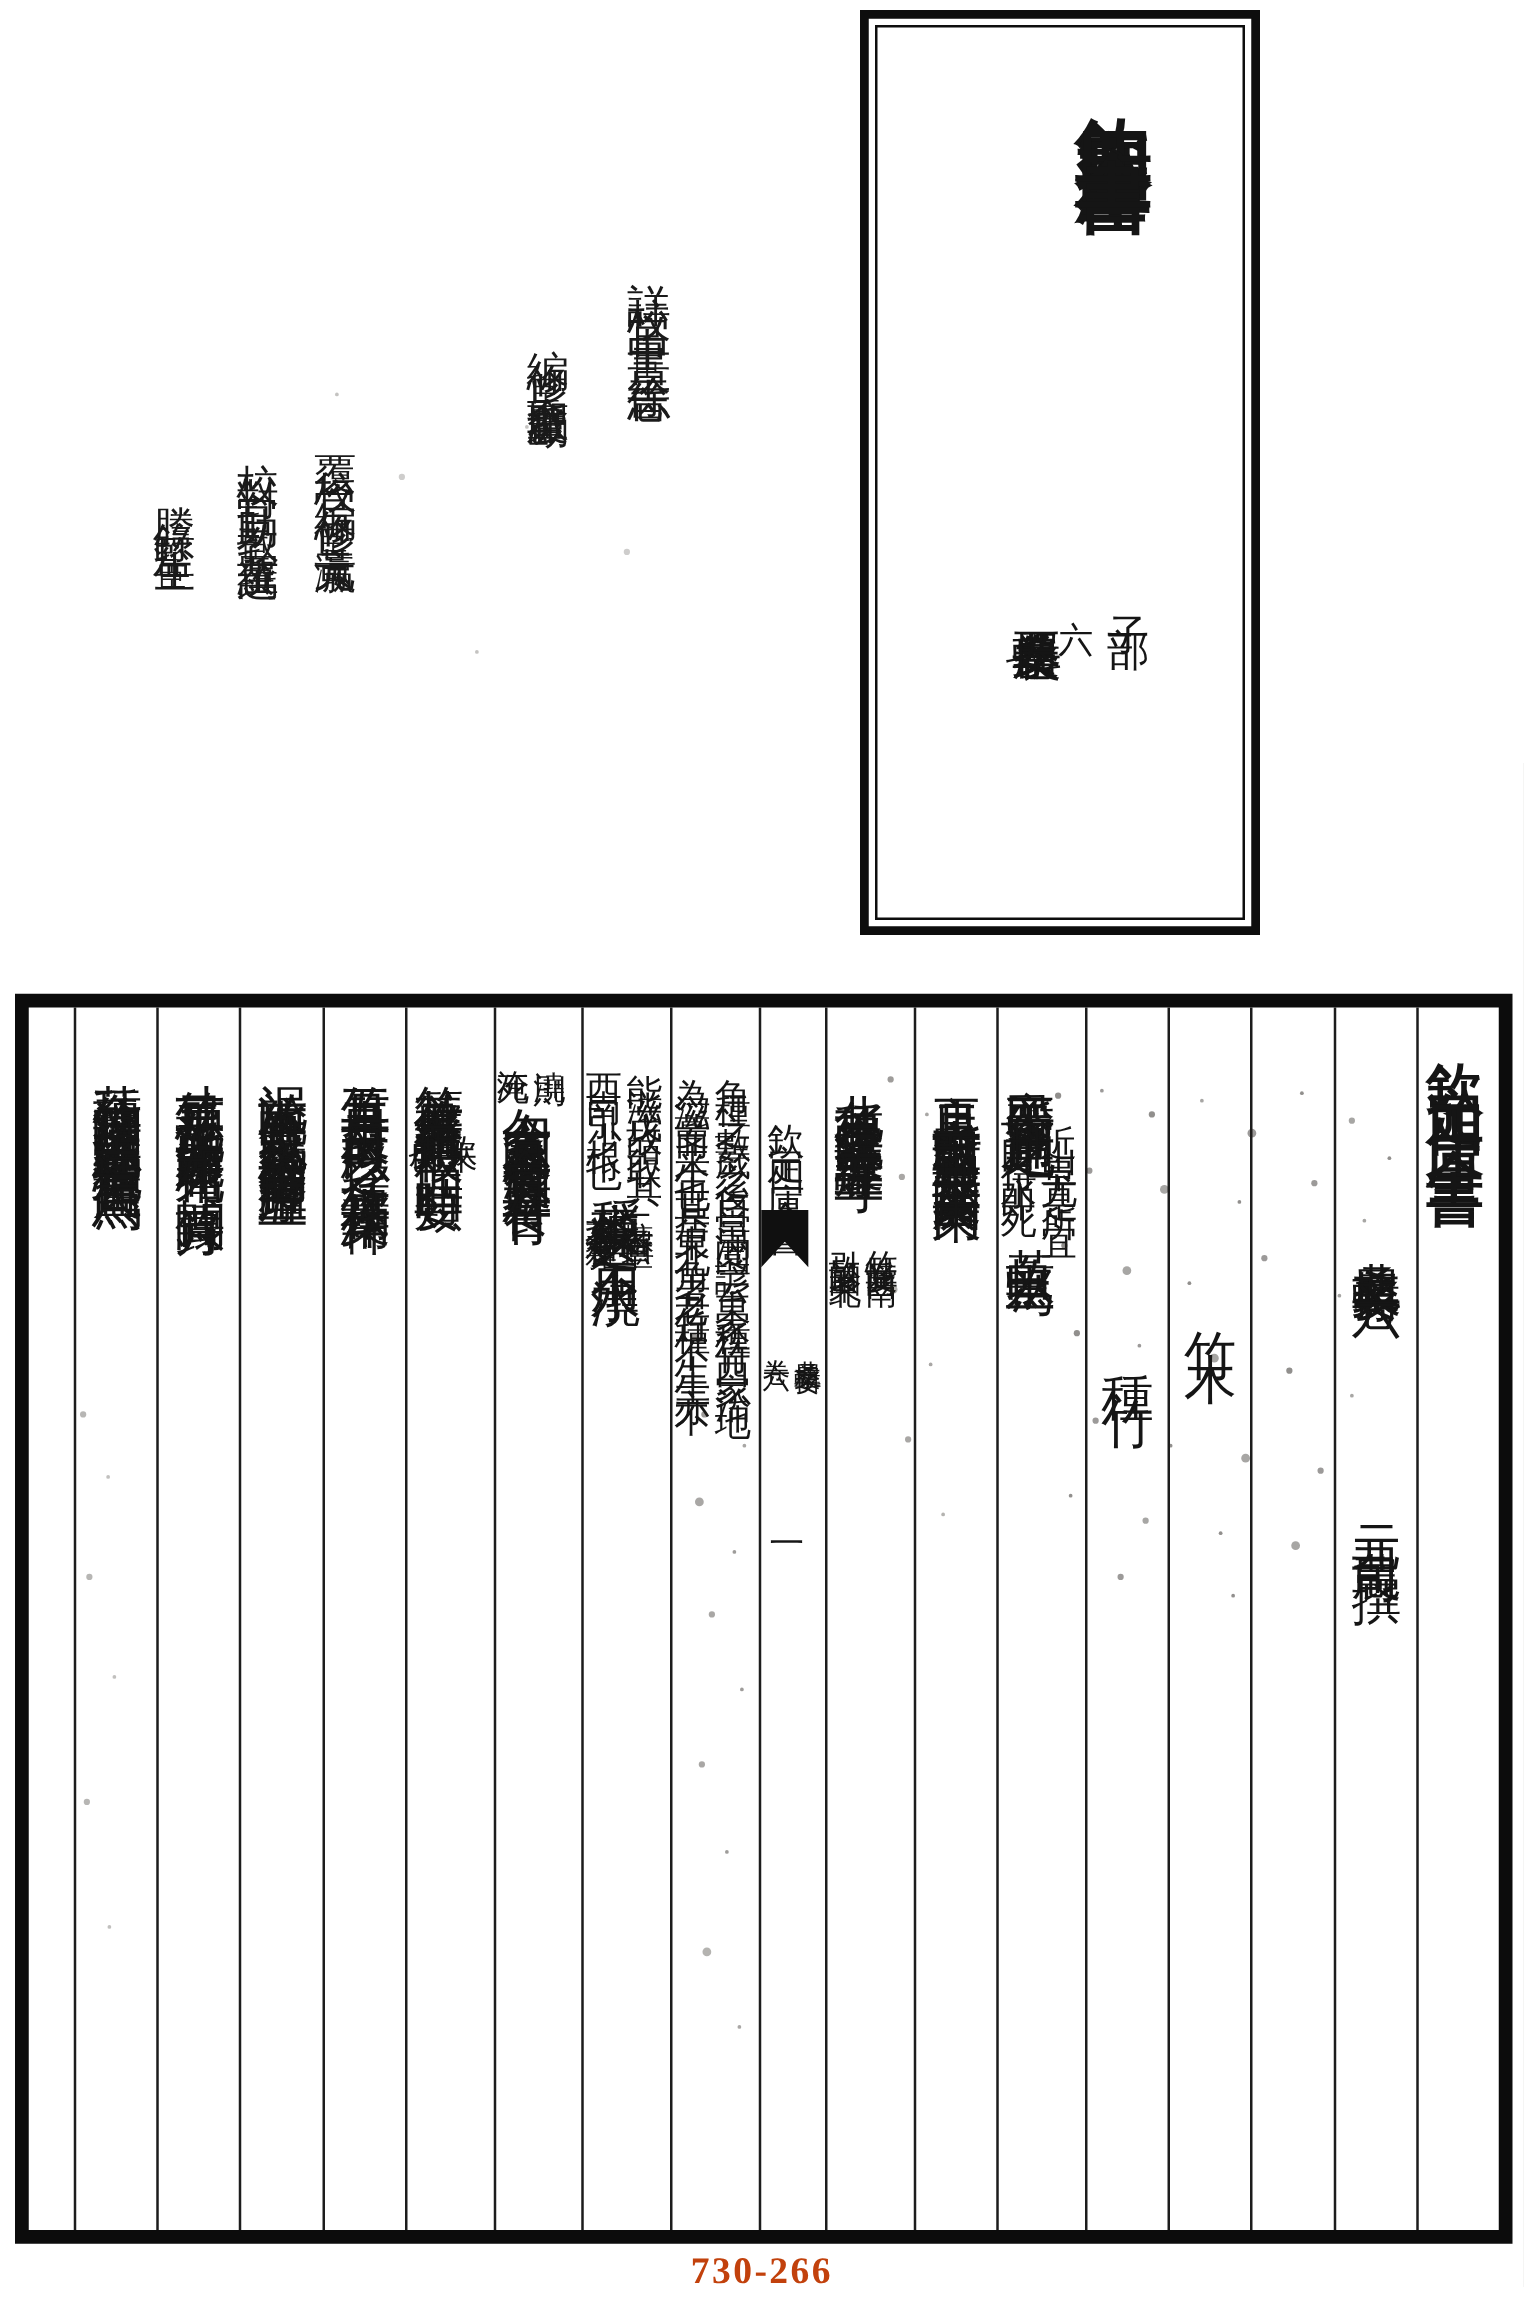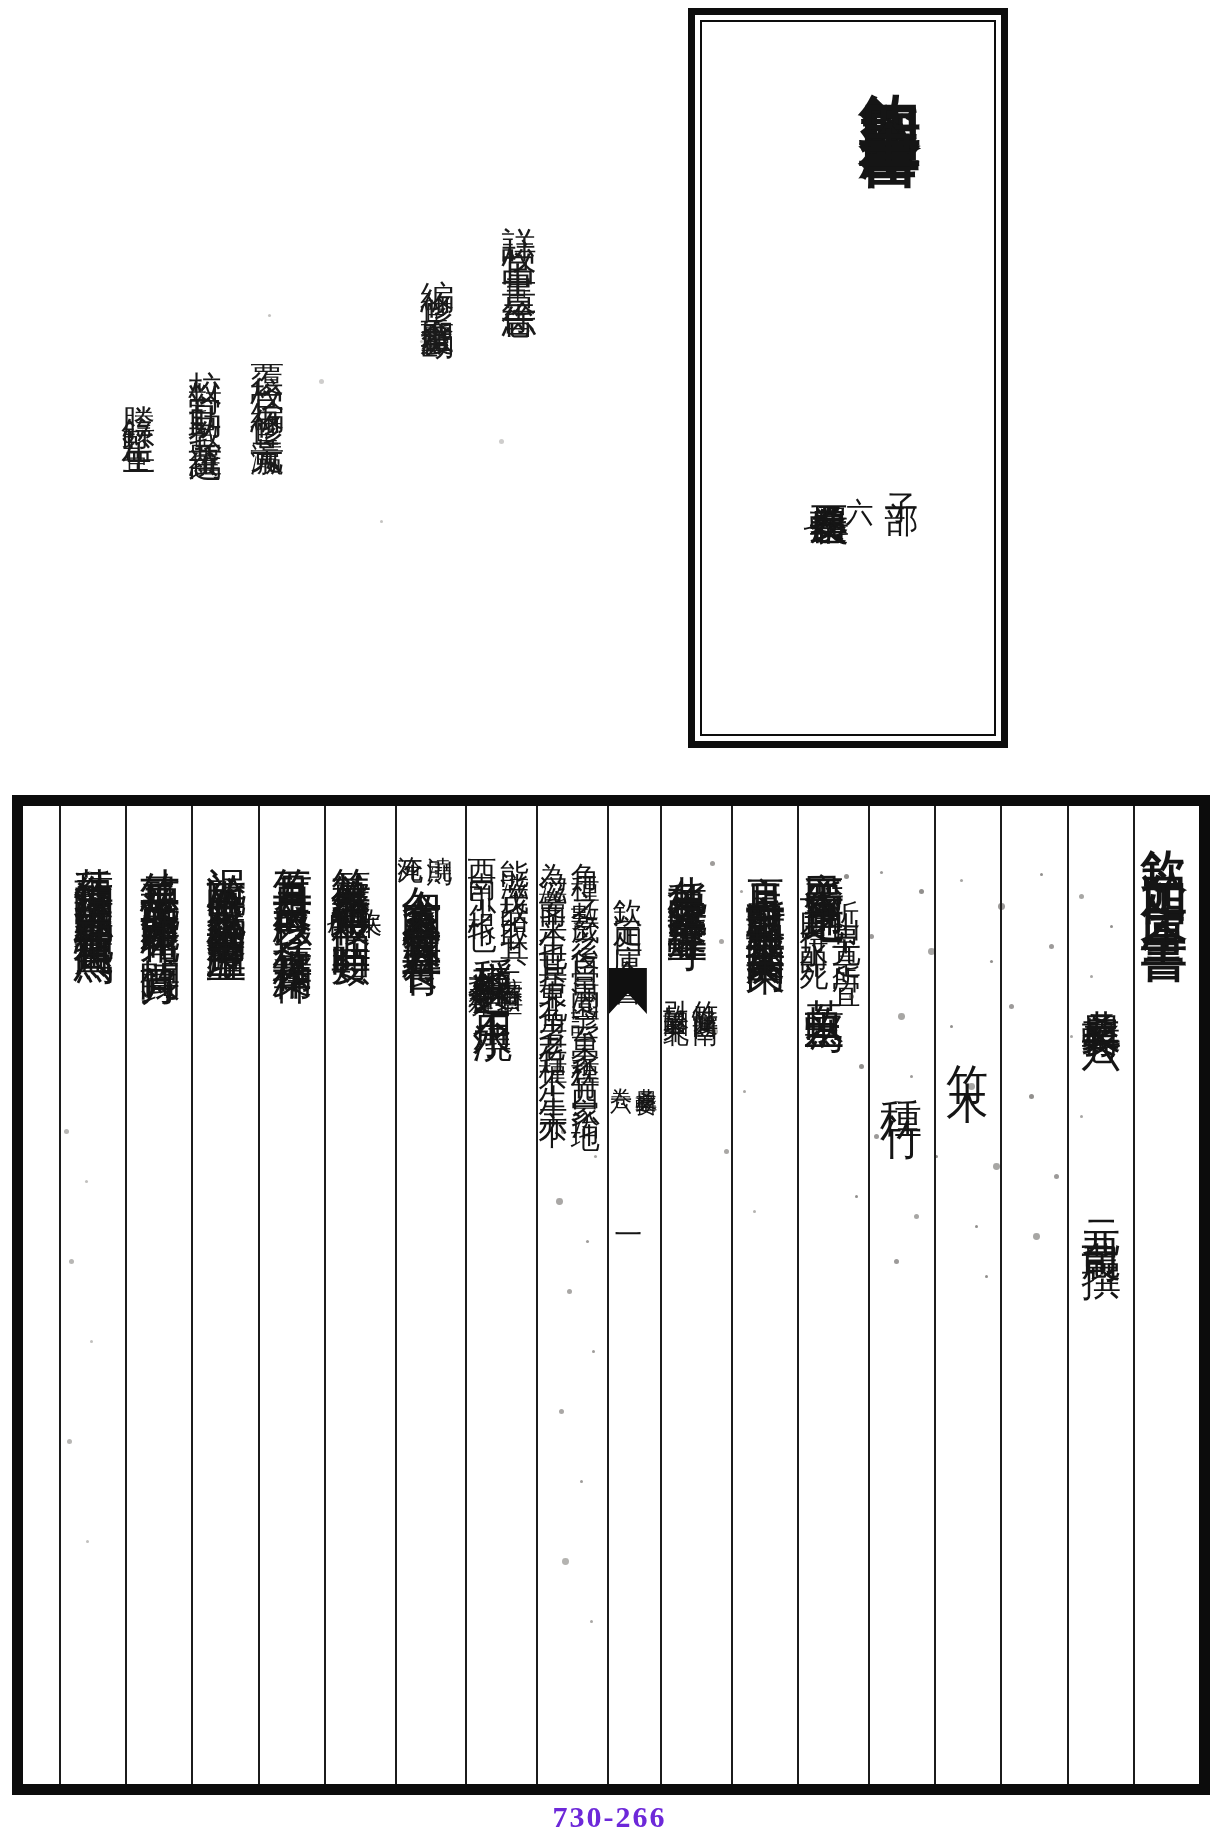--- a/index.html
+++ b/index.html
@@ -72,21 +72,21 @@
   .ann-wide .sub{font-size:29px;letter-spacing:13px;}
   .ann-bx{margin-right:-5px;}
   .ann-bx .sub{font-size:22px;letter-spacing:3px;}
   .fishtail{
     display:inline-block;width:38px;height:46px;background:#101010;margin:2px 0;
     clip-path:polygon(0 0,100% 0,100% 100%,50% 55%,0 100%);
   }
   
   .page-number{
     position:absolute;left:50%;top:1800px;transform:translateX(-50%);
-    font-size:30px;font-weight:700;letter-spacing:2px;color:#6d28d9;
+    font-size:30px;font-weight:700;letter-spacing:2px;color:#c2410c;
   }
   
   .noise{position:absolute;width:3px;height:3px;background:transparent;border-radius:50%;}
   #n1{left:840px;top:865px;box-shadow:
     5px 10px 0 1px rgba(35,32,28,.5),40px 6px 0 0 rgba(35,32,28,.45),80px 25px 0 1px rgba(35,32,28,.5),
     120px 14px 0 0 rgba(35,32,28,.4),160px 40px 0 2px rgba(35,32,28,.45),200px 8px 0 0 rgba(35,32,28,.5),
     240px 30px 0 1px rgba(35,32,28,.4),270px 60px 0 0 rgba(35,32,28,.5),30px 70px 0 1px rgba(35,32,28,.45),
     90px 85px 0 2px rgba(35,32,28,.4),150px 95px 0 0 rgba(35,32,28,.5),210px 80px 0 1px rgba(35,32,28,.45),
     250px 110px 0 0 rgba(35,32,28,.4),10px 130px 0 1px rgba(35,32,28,.5),60px 150px 0 2px rgba(35,32,28,.4),
     110px 160px 0 0 rgba(35,32,28,.5),170px 140px 0 1px rgba(35,32,28,.45),230px 170px 0 0 rgba(35,32,28,.4),

